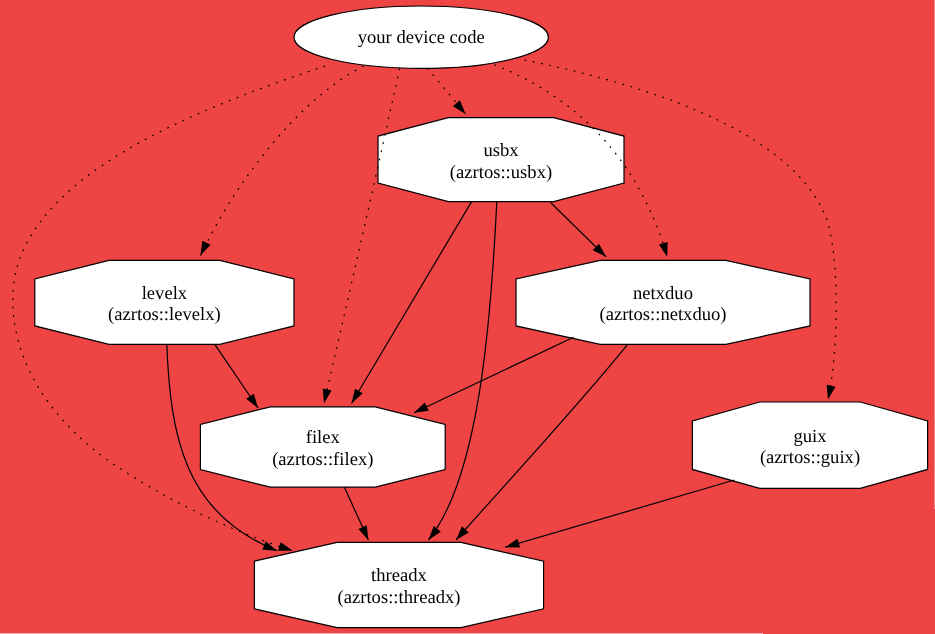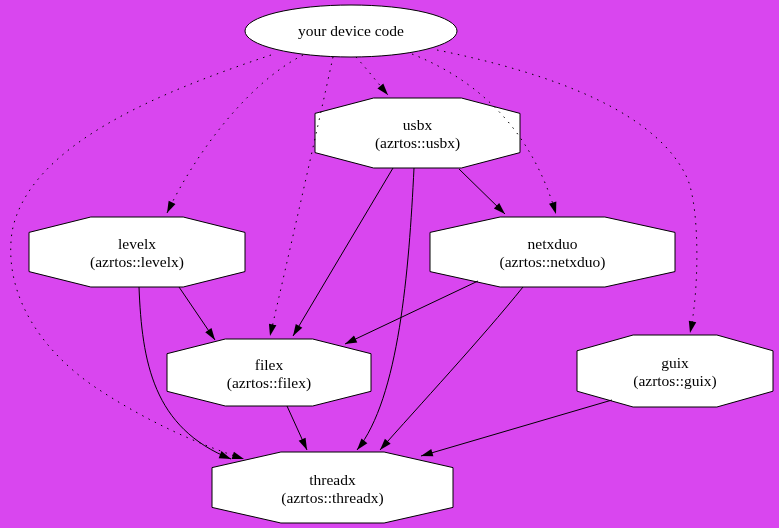--- a/index.html
+++ b/index.html
@@ -4,21 +4,21 @@
 <style>
   html, body {
     margin: 0;
     padding: 0;
     background: #ffffff;
   }
   #canvas {
     width: 779px;
     height: 528px;
     position: relative;
-    background: #d946ef;
+    background: #ef4444;
     overflow: hidden;
   }
   svg { display: block; }
   .node-shape {
     fill: #ffffff;
     stroke: #000000;
     stroke-width: 1;
   }
   .node-label {
     font-family: "Liberation Serif", "DejaVu Serif", serif;

